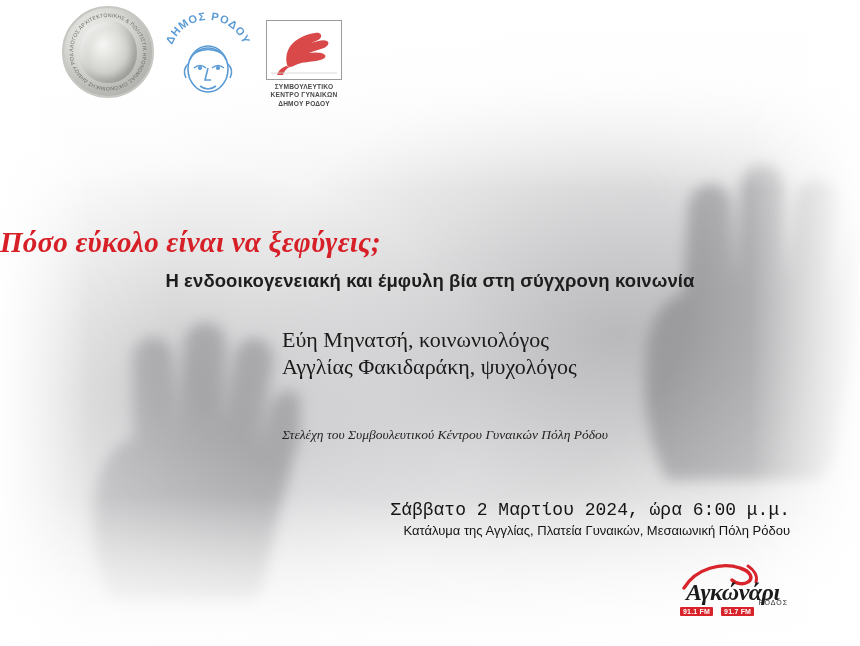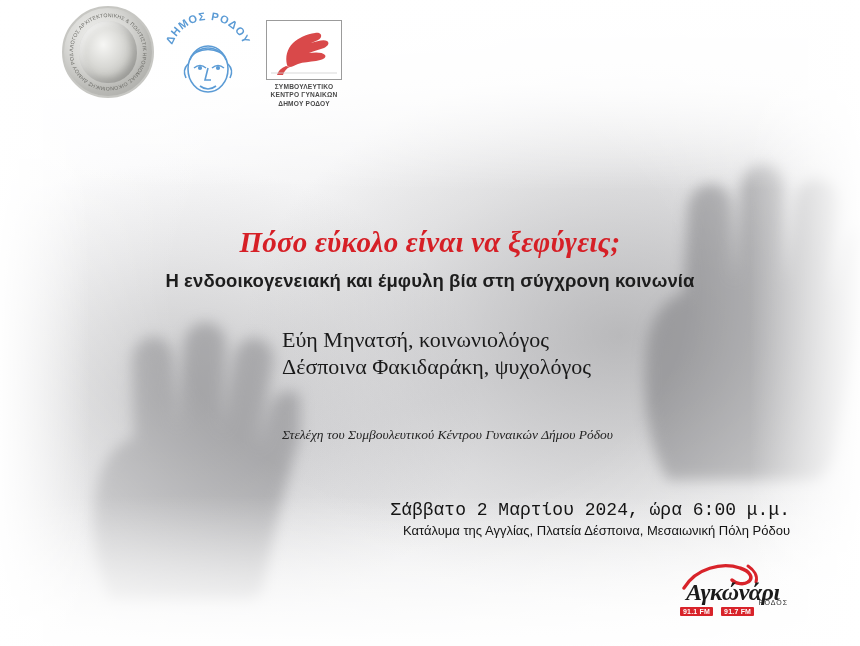--- a/index.html
+++ b/index.html
@@ -135,21 +135,20 @@
     font-weight: bold;
     letter-spacing: 0.2px;
     font-family: "Liberation Sans", sans-serif;
   }
 
   
   .title {
     position: absolute;
     left: 0; right: 0;
     top: 226px;
-    text-align: center;
     color: #d61f26;
     font-family: "Liberation Serif", serif;
     font-weight: bold;
     font-style: italic;
     font-size: 29px;
     letter-spacing: 0.2px;
     white-space: nowrap;
   }
   .subtitle {
     position: absolute;
@@ -346,27 +345,27 @@
         <div>ΔΗΜΟΥ ΡΟΔΟΥ</div>
       </div>
     </div>
   </div>
 
   <div class="title">Πόσο εύκολο είναι να ξεφύγεις;</div>
   <div class="subtitle">Η ενδοοικογενειακή και έμφυλη βία στη σύγχρονη κοινωνία</div>
 
   <div class="speakers">
     <div>Εύη Μηνατσή, κοινωνιολόγος</div>
-    <div>Δέσποινα Φακιδαράκη, ψυχολόγος</div>
+    <div>Αγγλίας Φακιδαράκη, ψυχολόγος</div>
   </div>
 
-  <div class="affil">Στελέχη του Συμβουλευτικού Κέντρου Γυναικών Δήμου Ρόδου</div>
+  <div class="affil">Στελέχη του Συμβουλευτικού Κέντρου Γυναικών Πόλη Ρόδου</div>
 
   <div class="when">Σάββατο 2 Μαρτίου 2024, ώρα 6:00 μ.μ.</div>
-  <div class="where">Κατάλυμα της Αγγλίας, Πλατεία Δέσποινα, Μεσαιωνική Πόλη Ρόδου</div>
+  <div class="where">Κατάλυμα της Αγγλίας, Πλατεία Γυναικών, Μεσαιωνική Πόλη Ρόδου</div>
 
   <div class="sponsor">
     <svg class="sponsor-swoosh" width="110" height="34" viewBox="0 0 110 34">
       <path d="M6 26 C18 6 44 0 62 6 C72 9 76 16 70 20 C66 23 58 22 54 18" fill="none" stroke="#d8232a" stroke-width="3.4" stroke-linecap="round"></path>
       <path d="M70 4 C76 8 80 14 78 20" fill="none" stroke="#d8232a" stroke-width="3" stroke-linecap="round"></path>
     </svg>
     <div class="sponsor-word">Αγκώνάρι</div>
     <div class="sponsor-freqs">
       <span class="freq-pill">91.1 FM</span>
       <span class="freq-pill">91.7 FM</span>

